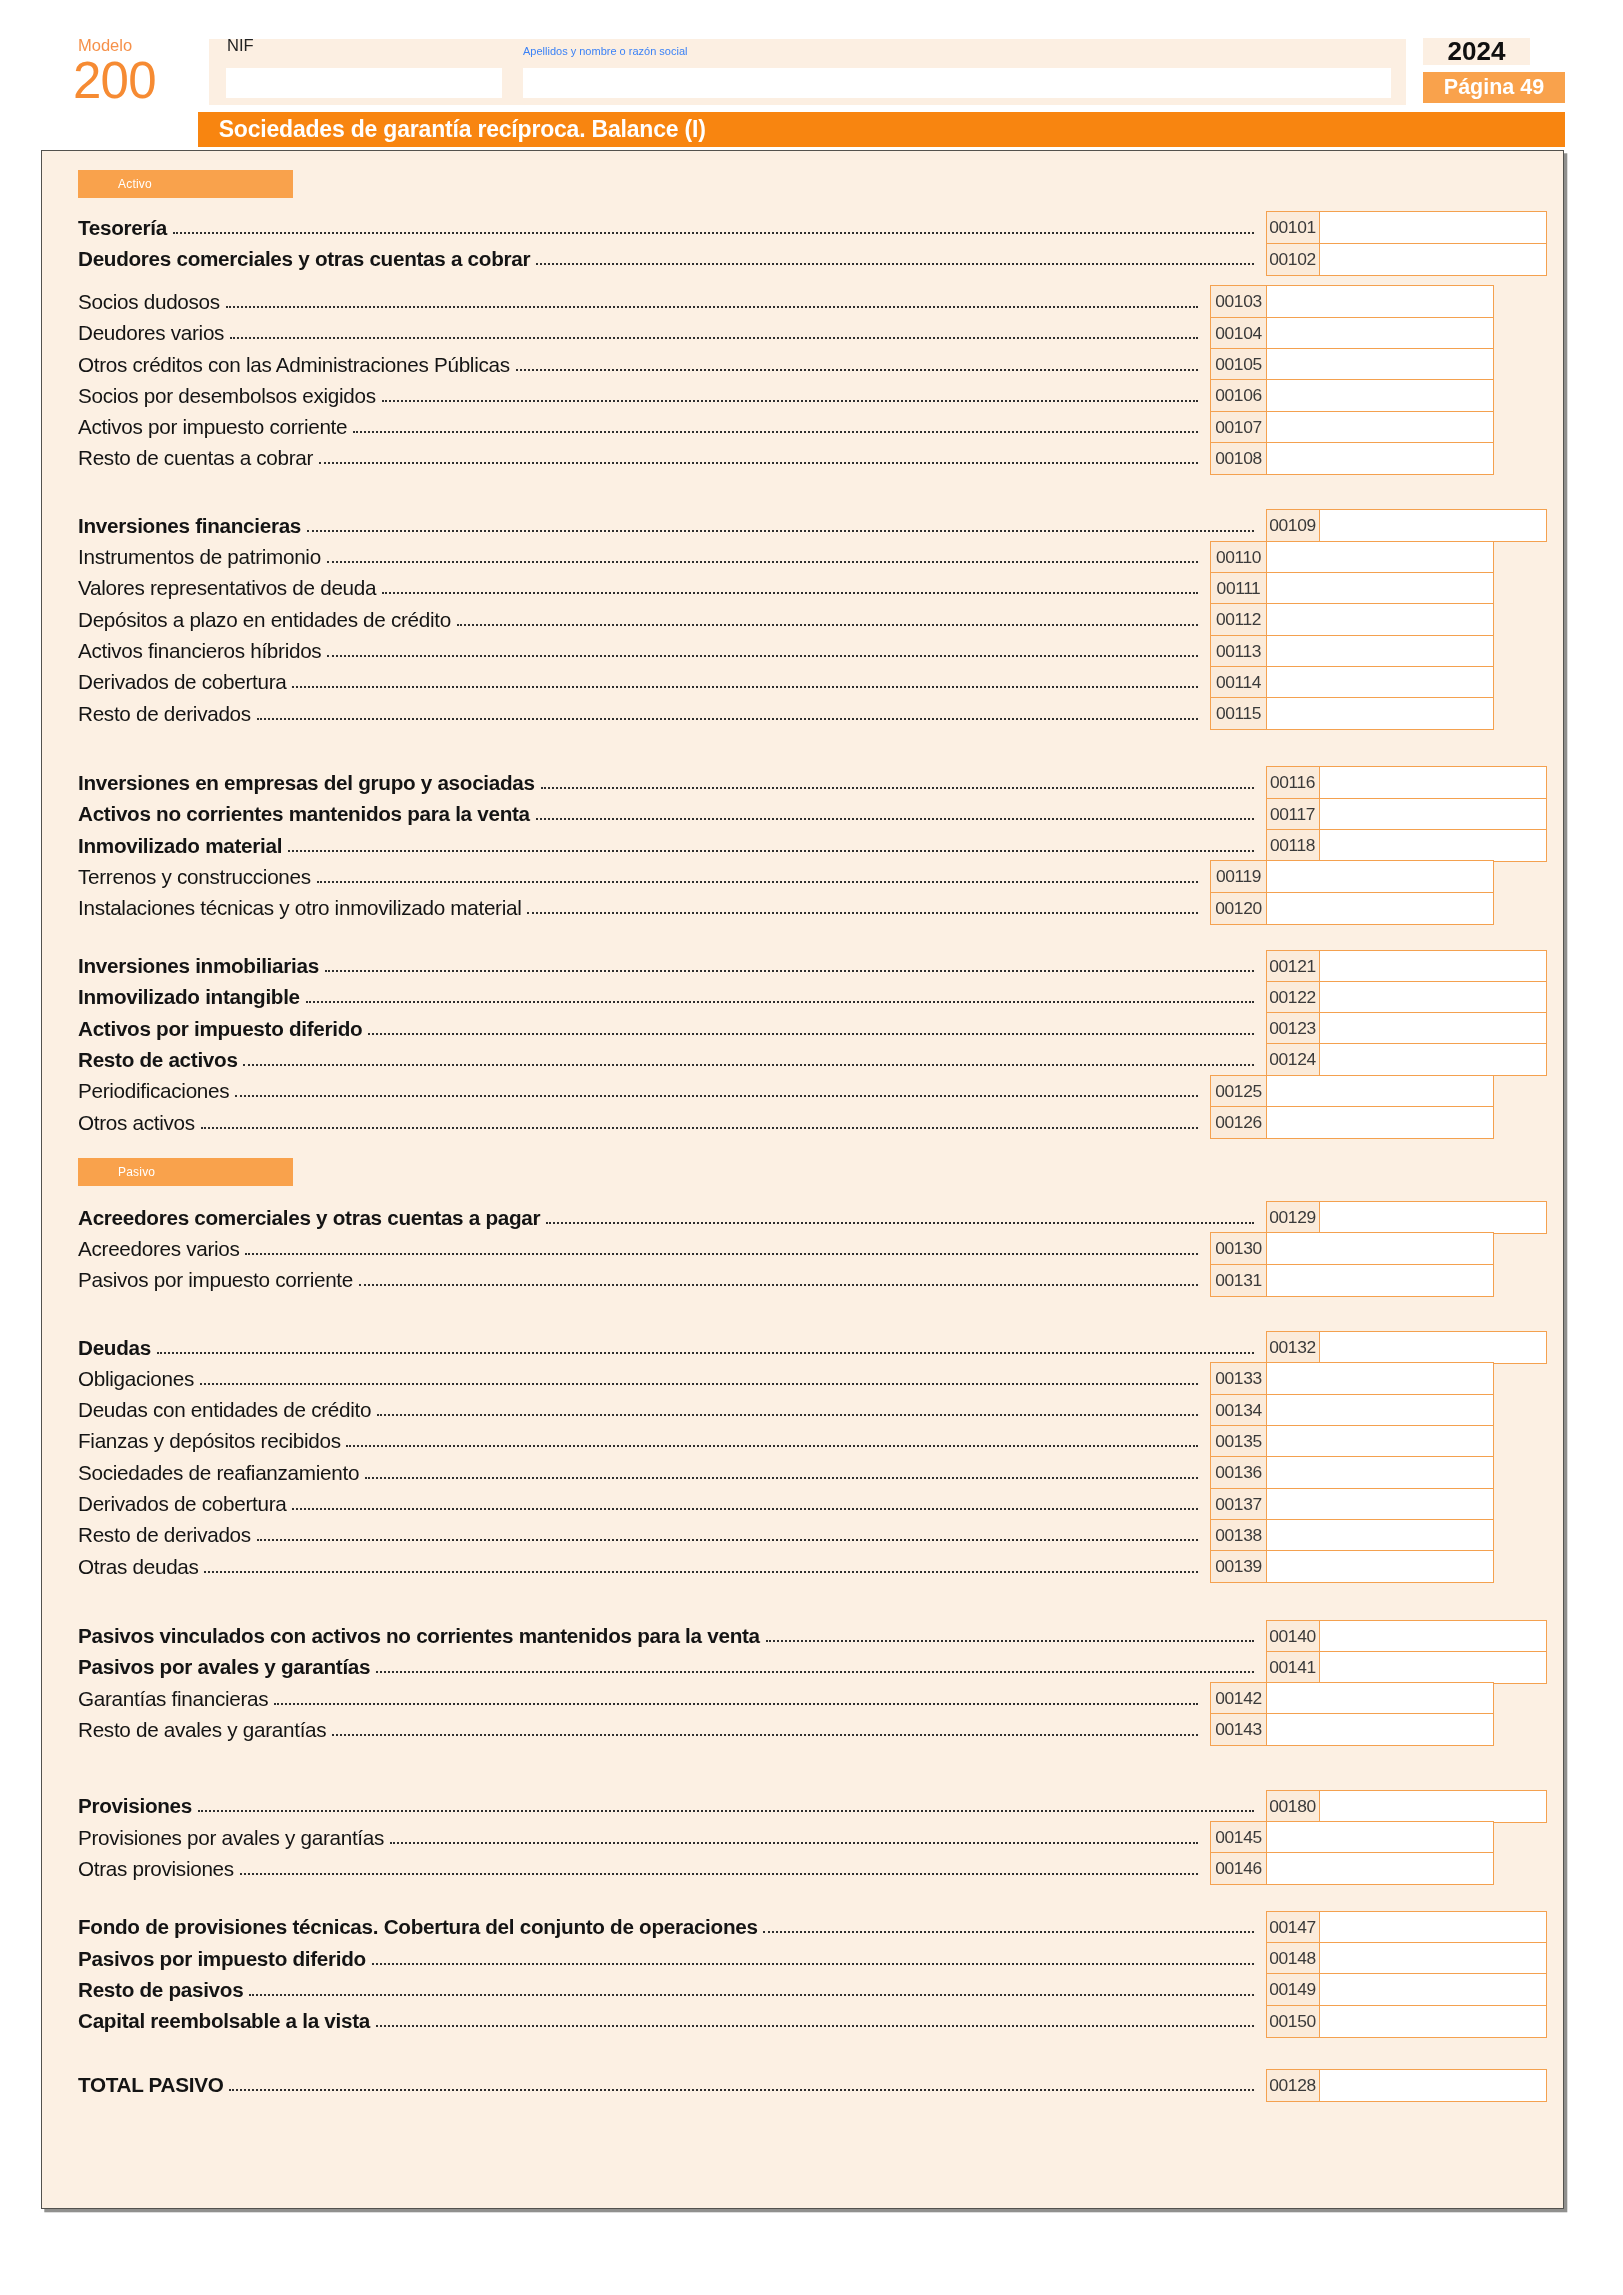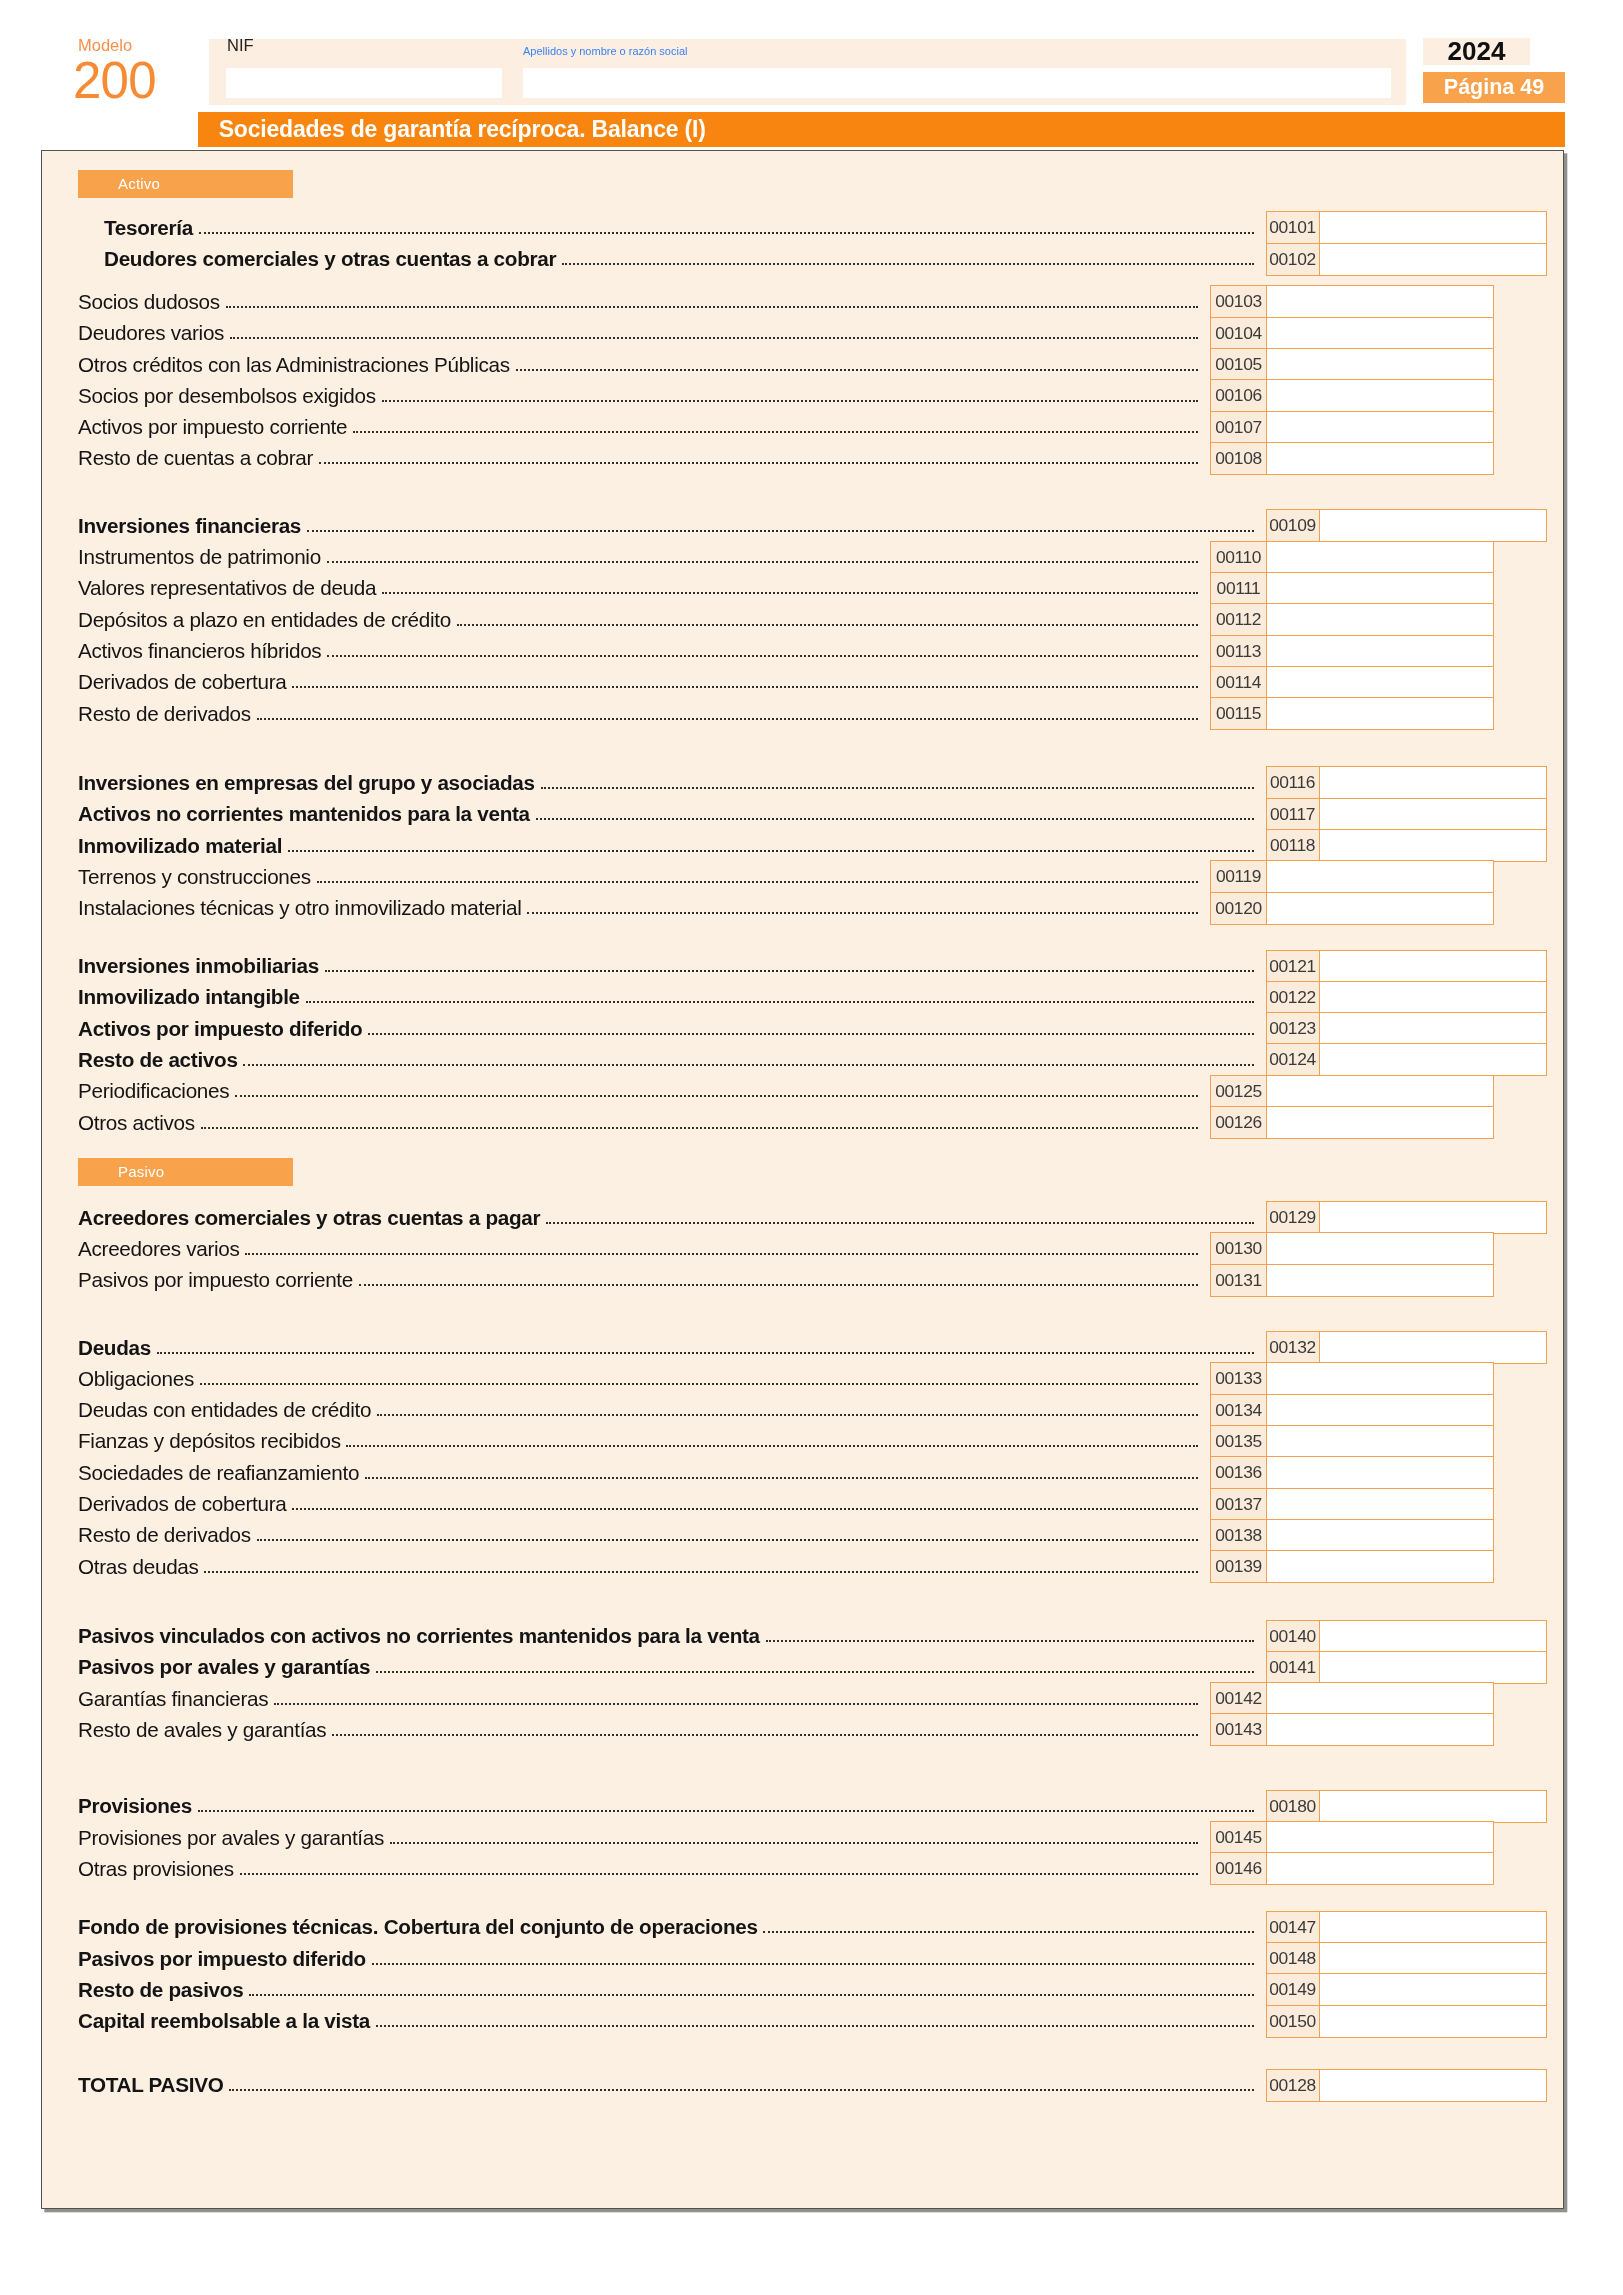--- a/index.html
+++ b/index.html
@@ -21,21 +21,21 @@
     display:flex;align-items:center;justify-content:center;font-size:21.5px;font-weight:bold;color:#fff;}
   .banner{position:absolute;left:198px;top:112px;width:1367px;height:35px;background:var(--banner-orange,#f88510);
     color:#fff;font-size:23px;font-weight:bold;line-height:35px;padding-left:20.7px;box-sizing:border-box;letter-spacing:-0.2px;}
   
   .panel{
     position:absolute;left:41px;top:150px;width:1523px;height:2059px;box-sizing:border-box;
     background:#fcf0e3;border:1.7px solid #53524e;display:flow-root;
     box-shadow:3.3px 3.3px 0 #90908e;
   }
   .badge{width:215px;height:28px;background:var(--badge-orange,#f9a24c);color:#fff;
-    font-size:15px;line-height:28px;padding-left:40px;box-sizing:border-box;letter-spacing:0.2px;}
+    font-size:12px;line-height:28px;padding-left:40px;box-sizing:border-box;letter-spacing:0.2px;}
   .badge-activo{margin:19px 0 13.2px 36px;}
   .badge-pasivo{margin:20.7px 0 15px 36px;}
   .group{margin:0;}
   .row{display:flex;align-items:center;height:33px;margin-bottom:-1.7px;padding-left:36px;box-sizing:border-box;}
   .row.bold{padding-right:16.5px;}
   .row.sub{padding-right:69px;}
   .lbl{font-size:20.7px;white-space:nowrap;color:#141414;letter-spacing:-0.3px;}
   .row.bold .lbl{font-weight:bold;}
   .dots{flex:1;height:0;border-bottom:2.5px dotted #2e2e2e;position:relative;top:5px;margin:0 11.6px 0 5.8px;}
   .code{height:33px;box-sizing:border-box;border:1.7px solid #f4a14f;background:#fbebda;
@@ -59,21 +59,21 @@
 <div class="name-label">Apellidos y nombre o razón social</div>
 <input class="name-input" value="" style="">
 
 <div class="year-box">2024</div>
 <div class="page-badge">Página 49</div>
 <div class="banner">Sociedades de garantía recíproca. Balance (I)</div>
 
 <div class="panel">
   <div>
       <div class="badge badge-activo">Activo</div>
-      <div class="group" style="margin-top: 0px; padding-left: 26px;">
+      <div class="group" style="margin-top: 0px;">
         <div class="row bold">
           <span class="lbl">Tesorería</span>
           <span class="dots"></span>
           <span class="code">00101</span>
           <input class="val" aria-label="Tesorería 00101" style="">
         </div>
         <div class="row bold">
           <span class="lbl">Deudores comerciales y otras cuentas a cobrar</span>
           <span class="dots"></span>
           <span class="code">00102</span>

